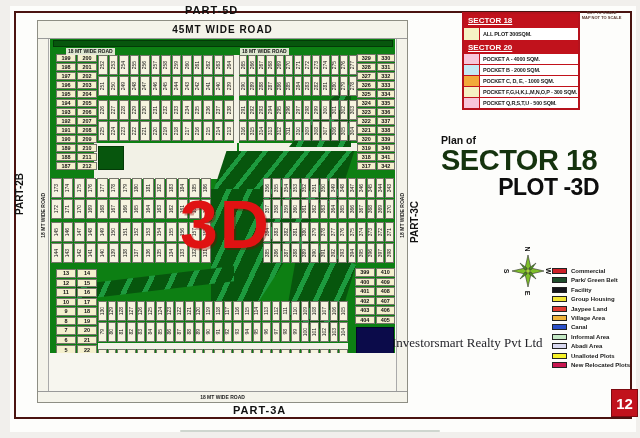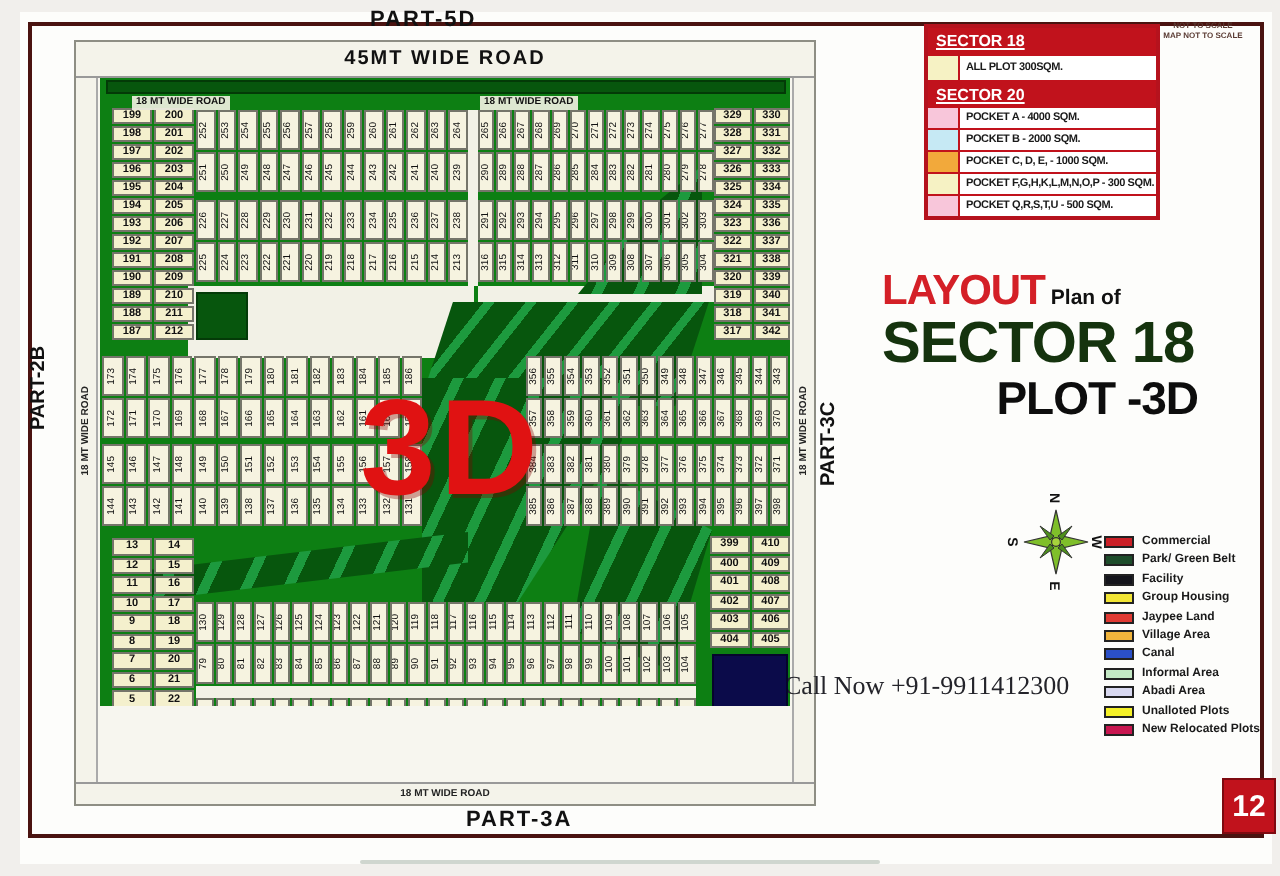--- a/index.html
+++ b/index.html
@@ -1378,21 +1378,20 @@
       </div>
       <div class="st-row">
         <div class="st-swatch" style="background: rgb(248, 198, 218);"></div>
         <div class="st-label">POCKET Q,R,S,T,U   -  500 SQM.</div>
       </div>
     </div>
 </div>
 
 <div class="title-block">
   <div class="tb-line1">
-    <span class="tb-layout">LAYOUT</span>
     <span class="tb-planof">Plan of</span>
   </div>
   <div class="tb-sector">SECTOR 18</div>
   <div class="tb-part">PLOT -3D</div>
 </div>
 
 <svg class="compass" viewBox="0 0 56 62">
   <g transform="translate(28,31)">
     <polygon points="0,-16 3,-3 0,0 -3,-3" fill="#7fbf2a" stroke="#333" stroke-width="0.6"></polygon>
     <polygon points="0,16 3,3 0,0 -3,3" fill="#7fbf2a" stroke="#333" stroke-width="0.6"></polygon>
@@ -1451,17 +1450,17 @@
       <span class="lg-swatch" style="background: rgb(245, 241, 40);"></span>
       <span class="lg-label">Unalloted Plots</span>
     </li>
     <li>
       <span class="lg-swatch" style="background: rgb(200, 23, 80);"></span>
       <span class="lg-label">New Relocated Plots</span>
     </li>
   </ul>
 
 <div class="contact">
-  <div>Call Now +91-9911412300</div>
+  <div>Investorsmart Realty Pvt Ltd</div>
 </div>
 
 <div class="page-num">12</div>
 <div class="scan-smudge"></div>
 
 </body></html>

